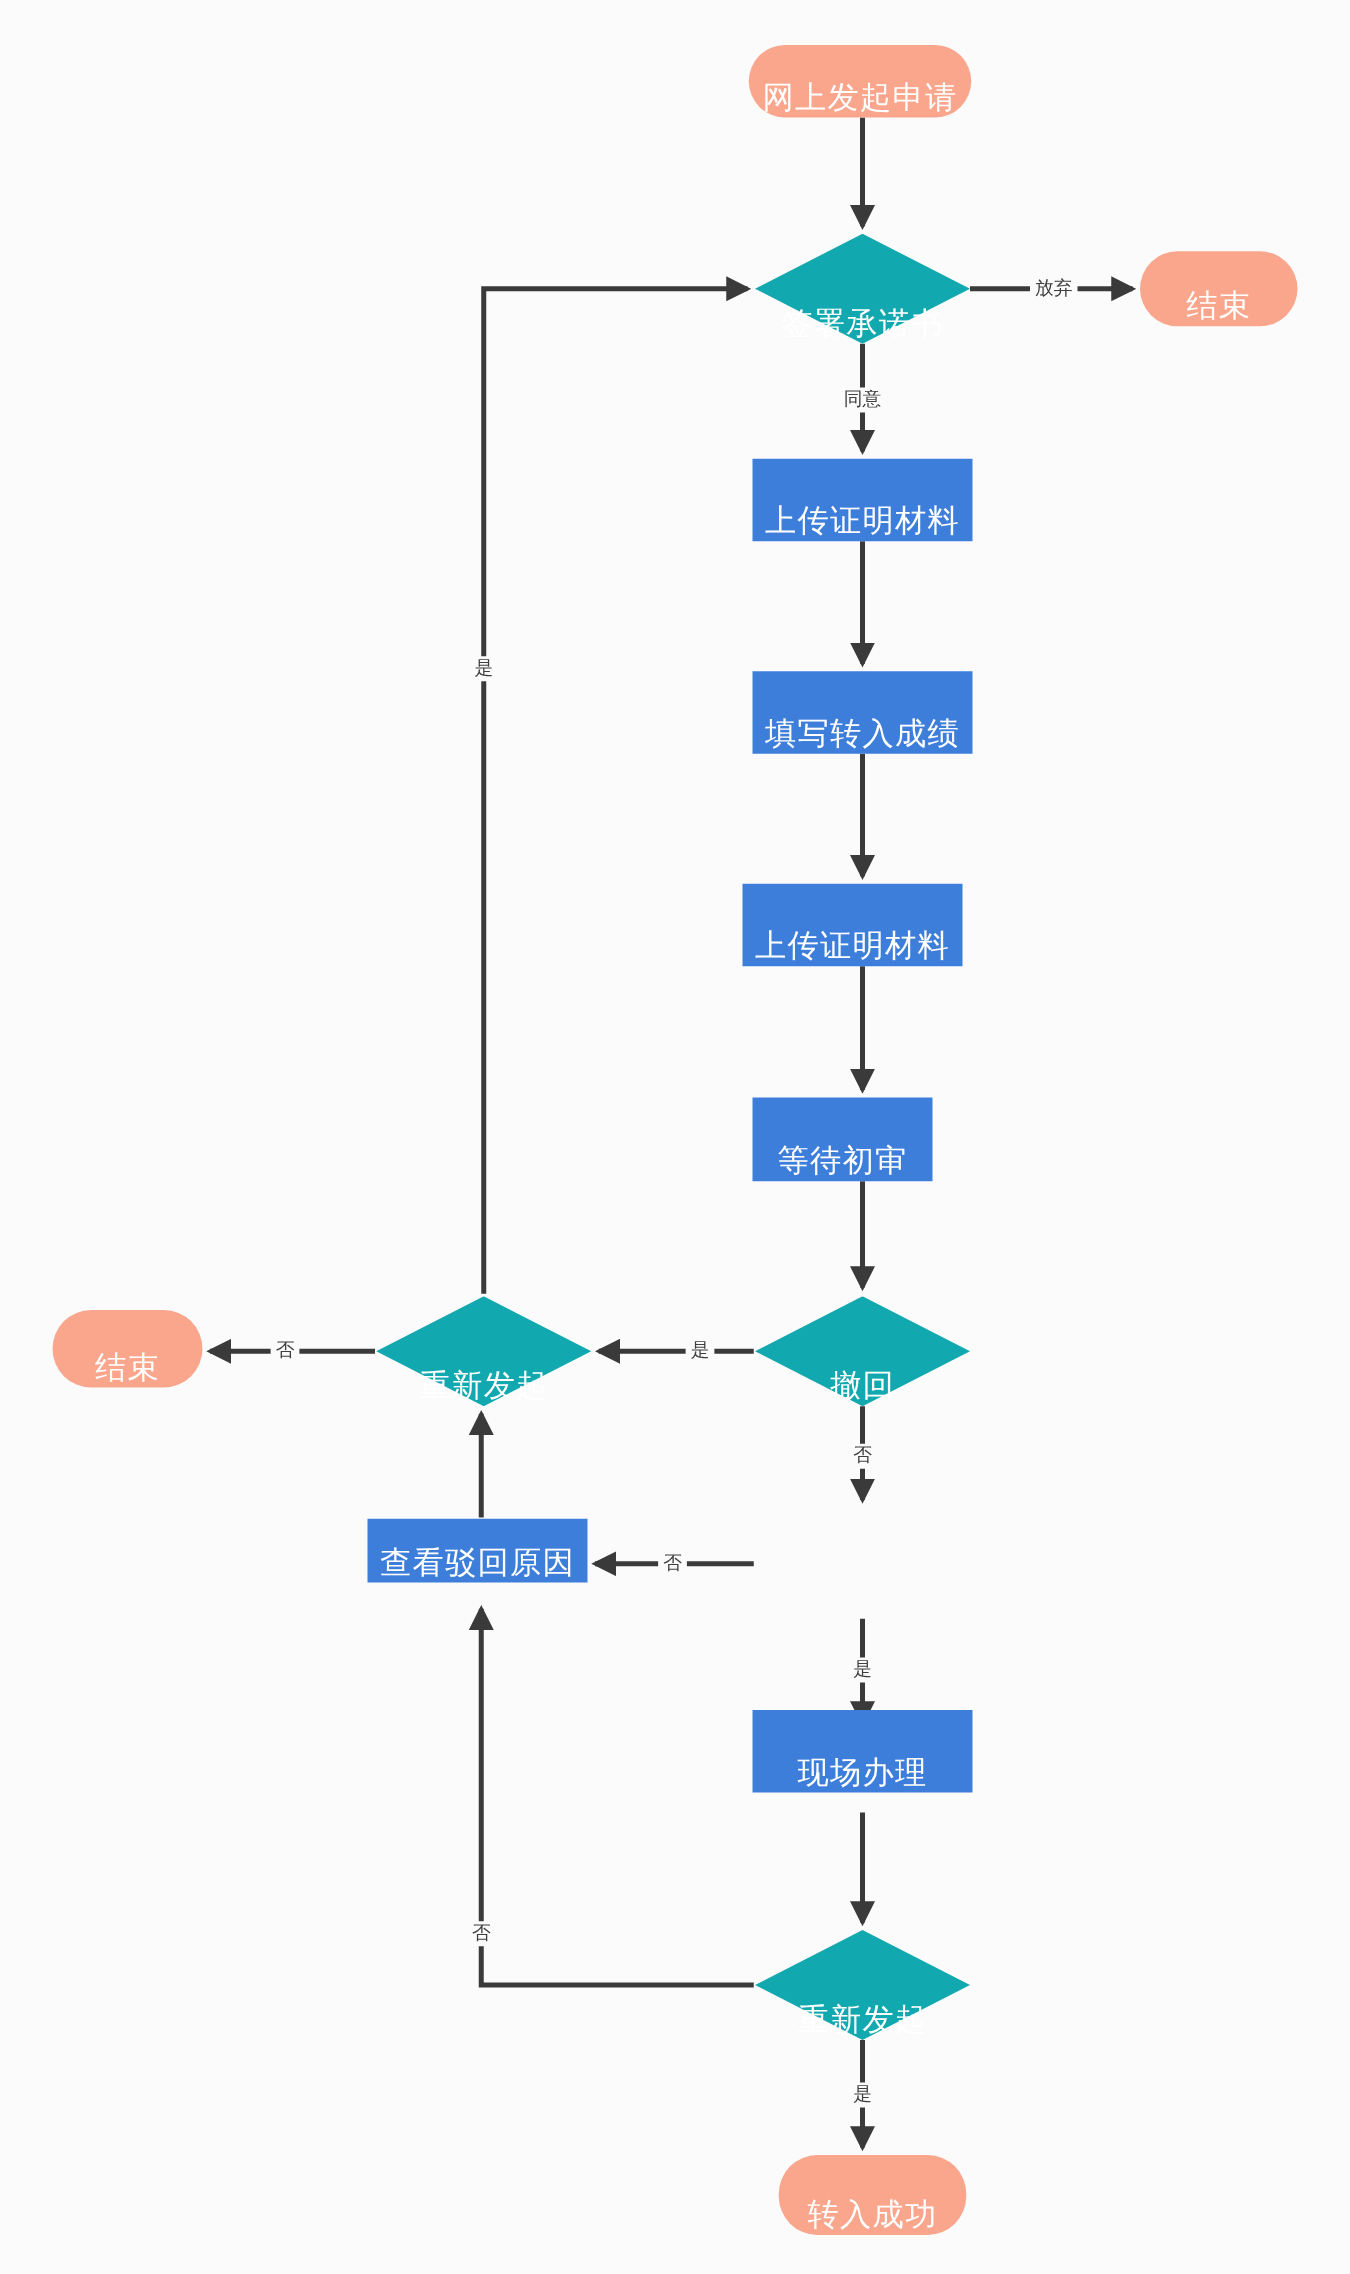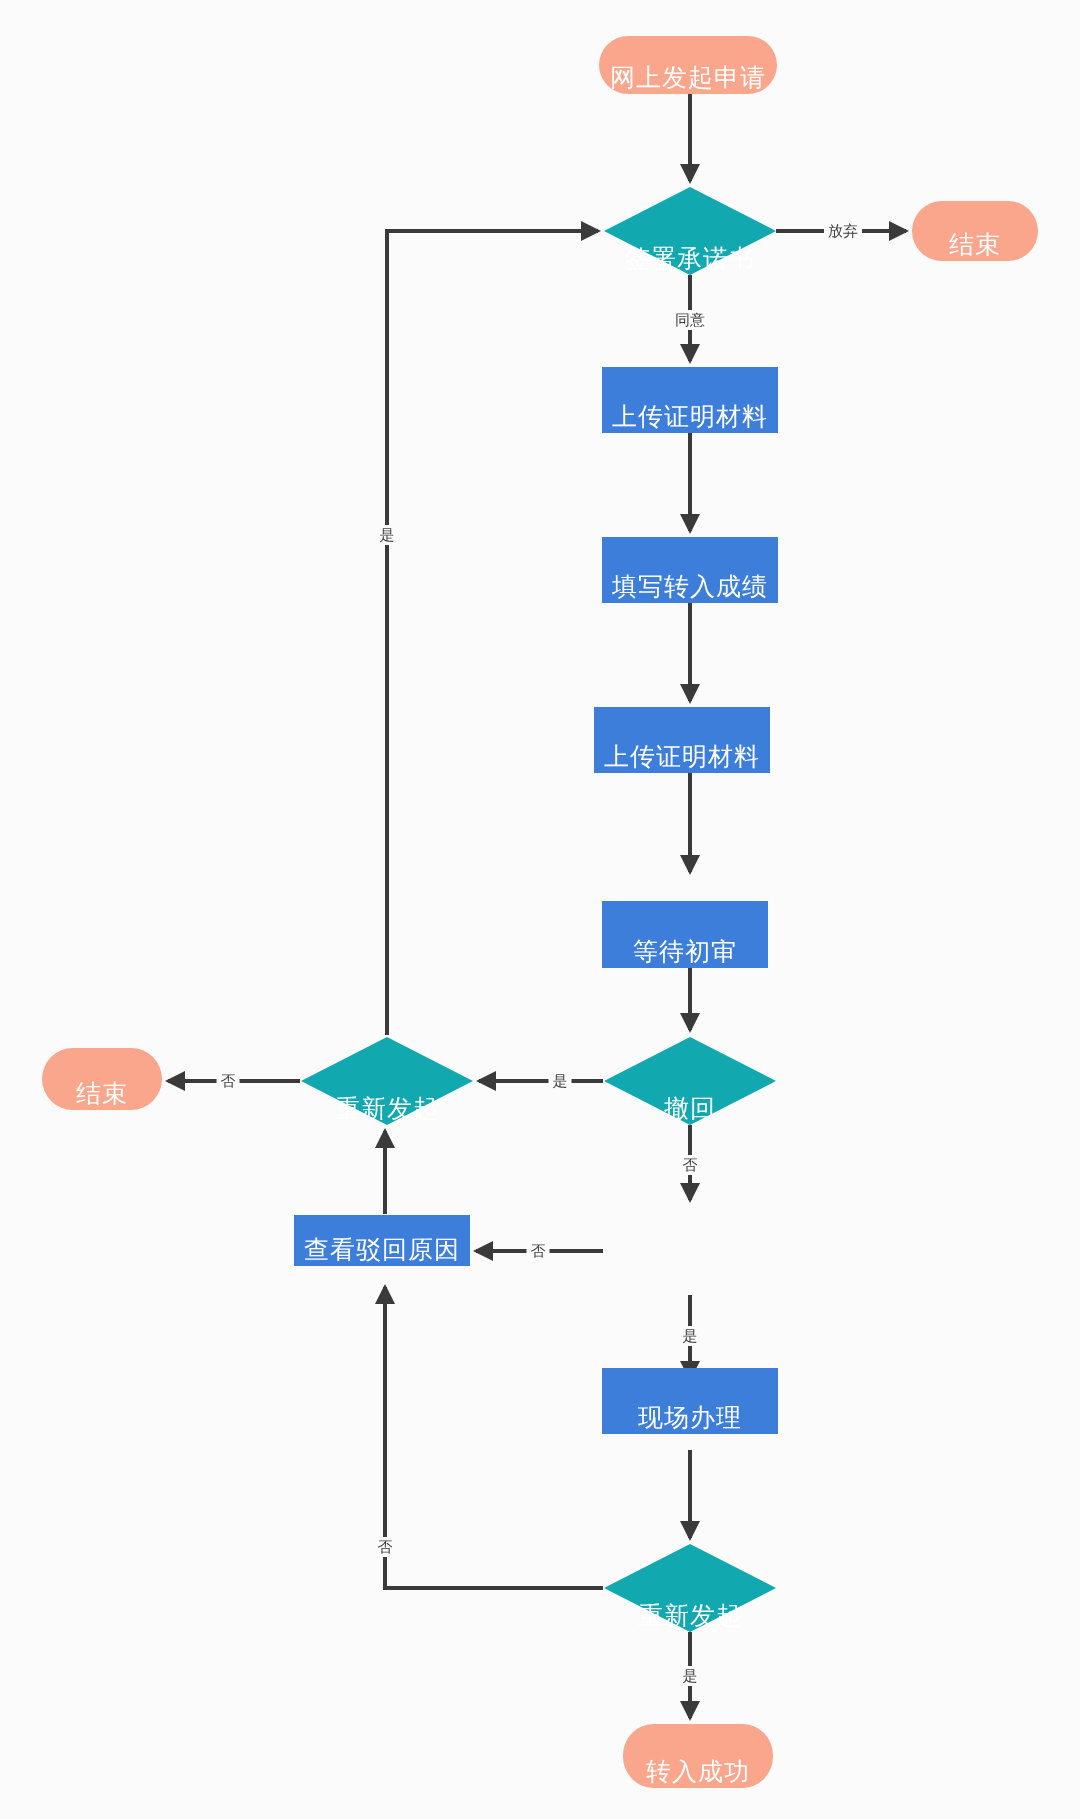--- a/index.html
+++ b/index.html
@@ -116,21 +116,21 @@
   </div>
 
   <div class="node process" style="left:602px;top:537px;width:176px;height:66px">
     <span class="node-label">填写转入成绩</span>
   </div>
 
   <div class="node process" style="left:594px;top:707px;width:176px;height:66px">
     <span class="node-label">上传证明材料</span>
   </div>
 
-  <div class="node process" style="left:602px;top:901px;width:166px;height:67px">
+  <div class="node process" style="left:602px;top:878px;width:144px;height:67px">
     <span class="node-label">等待初审</span>
   </div>
 
   <div class="node process" style="left:294px;top:1215px;width:176px;height:51px">
     <span class="node-label">查看驳回原因</span>
   </div>
 
   <div class="node process" style="left:602px;top:1368px;width:176px;height:66px">
     <span class="node-label">现场办理</span>
   </div>

